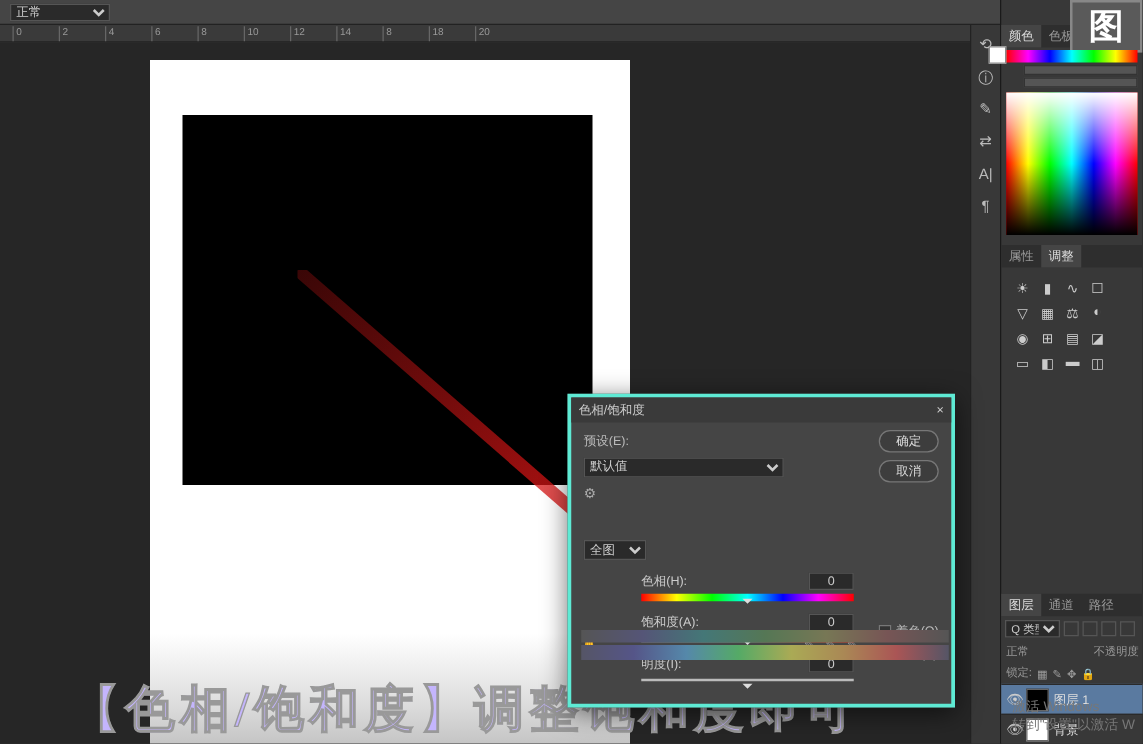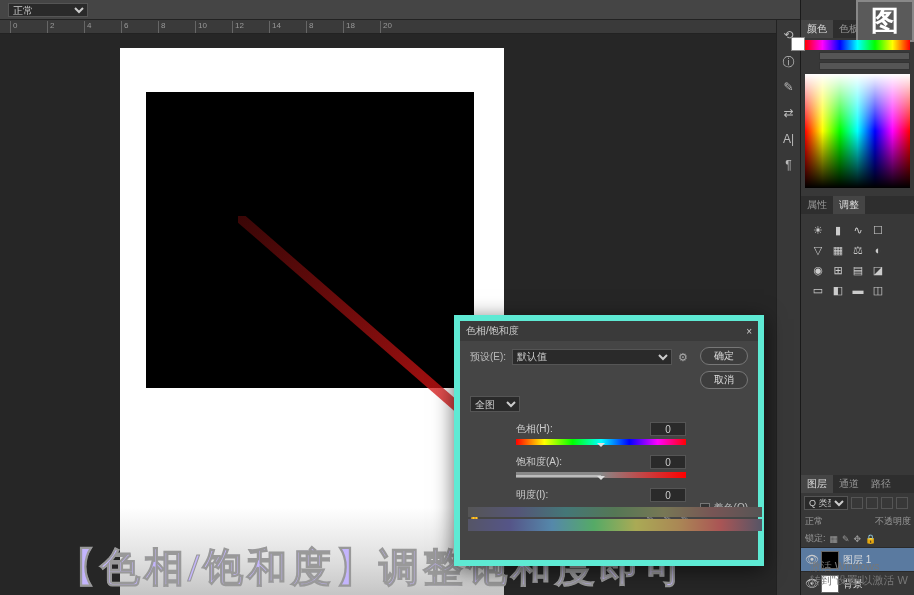--- a/index.html
+++ b/index.html
@@ -35,25 +35,25 @@
 .layer-search .fbox { width:12px; height:12px; border:1px solid #555; }
 .layer-modes { display:flex; padding:2px 4px; font-size:9px; color:#999; justify-content:space-between; }
 .layer-lock { display:flex; padding:2px 4px; font-size:9px; color:#999; gap:4px; align-items:center; }
 .layer-row { display:flex; align-items:center; height:24px; padding:0 4px; gap:4px; border-top:1px solid #2a2a2a; }
 .layer-row.active { background:#5a7aa0; }
 .eye { width:12px; text-align:center; color:#ccc; cursor:pointer; }
 .thumb { width:18px; height:18px; border:1px solid #666; }
 .lname { font-size:10px; color:#ddd; }
 .win-activate { position:absolute; bottom:8px; right:6px; font-size:11px; color:#777; text-align:left; line-height:14px;margin-left:13px; }
 
-.dialog { position:absolute; left:454px; top:315px; width:310px; height:251px; background:#454545; border:6px solid #5eead4; box-shadow:0 4px 20px rgba(0,0,0,.6); }
+.dialog { position:absolute; left:454px; top:315px; width:310px; height:251px; background:#454545; border:3px solid #5eead4; box-shadow:0 4px 20px rgba(0,0,0,.6); }
 .dlg-title { height:20px; background:#3a3a3a; display:flex; align-items:center; padding:0 6px; font-size:10px; color:#ccc; justify-content:space-between; }
 .dlg-close { cursor:pointer; color:#ccc; }
 .dlg-body { padding:8px 10px; position:relative; height:198px; }
-.dlg-row { display:flex; align-items:center; gap:6px; margin-bottom:6px; font-size:10px; }
+.dlg-row { display:flex; align-items:flex-start; gap:6px; margin-bottom:6px; font-size:10px;flex-direction:column; }
 .dlg-row label { color:#bbb; }
 .dlg-row select { background:#2a2a2a; border:1px solid #555; color:#ccc; font-size:10px; height:16px; }
 .preset { width:160px;font-family:Liberation Mono, monospace; }
 .scope { width:50px;margin-top:25px; }
 .slider-group { margin-left:46px; width:170px; }
 .slider-row { display:flex; align-items:center; justify-content:space-between; margin-top:10px; font-size:10px; }
 .slider-row .val { width:36px; height:14px; background:#2a2a2a; border:1px solid #555; color:#ccc; text-align:center; font-size:10px; }
 .slider-track { height:6px; margin-top:3px; position:relative; }
 .track-hue { background:linear-gradient(to right,red,yellow,lime,cyan,blue,magenta,red); }
 .track-sat { background:linear-gradient(to right,#888 0%,#888 50%,red 100%); }

